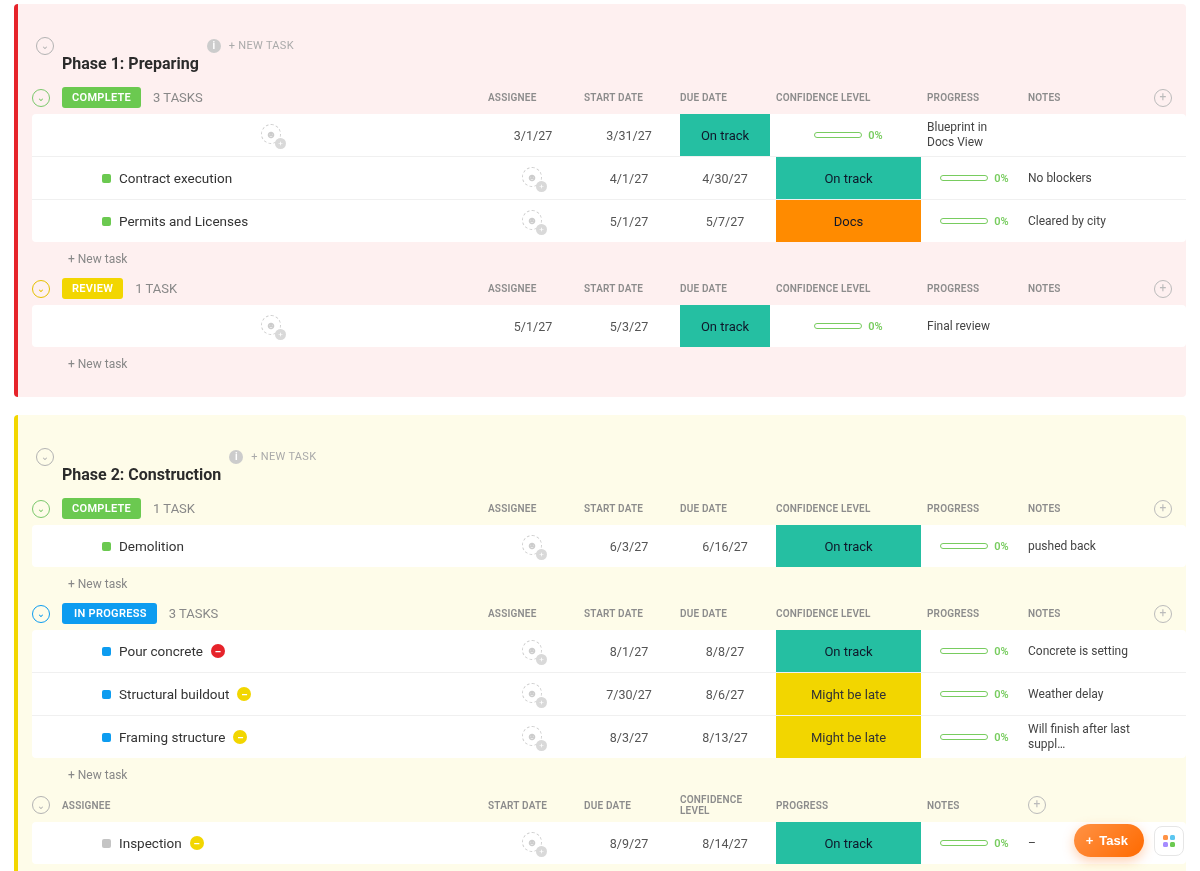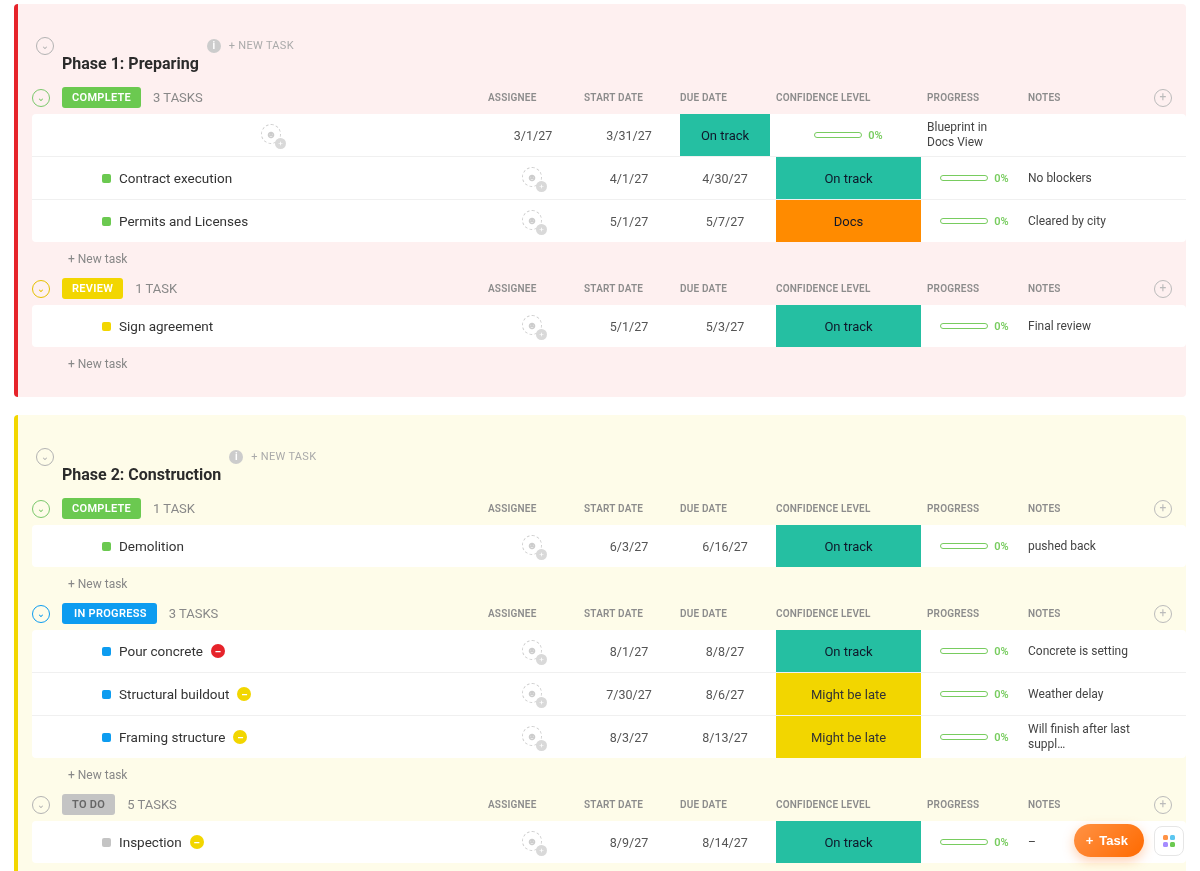--- a/index.html
+++ b/index.html
@@ -247,24 +247,20 @@
           <div class="col-h">START DATE</div>
           <div class="col-h">DUE DATE</div>
           <div class="col-h">CONFIDENCE LEVEL</div>
           <div class="col-h">PROGRESS</div>
           <div class="col-h">NOTES</div>
           <div class="plus-col">+</div>
         </div>
         <div class="rows">
           <div class="task-row">
             <span></span>
-            <div class="task-name">
-              <span class="sq sq-yellow"></span>
-              <span>Sign agreement</span>
-            </div>
             <div class="assignee"><span class="a1">☻</span><span class="a2">+</span></div>
             <div class="date">5/1/27</div>
             <div class="date">5/3/27</div>
             <div class="conf-cell conf-track">On track</div>
             <div class="prog">
               <span class="bar"></span>
               <span class="pct">0%</span>
             </div>
             <div class="notes">Final review</div>
             <span></span>
@@ -385,24 +381,20 @@
             </div>
             <div class="notes">Will finish after last suppl…</div>
             <span></span>
           </div>
         </div>
         <div class="new-task-line">+ New task</div>
       </div>
       <div class="section">
         <div class="section-hdr">
           <span class="chev-c chev-gray">⌄</span>
-          <div class="namecol">
-            <span class="status-badge badge-gray">TO DO</span>
-            <span class="tasks-count">5 TASKS</span>
-          </div>
           <div class="col-h">ASSIGNEE</div>
           <div class="col-h">START DATE</div>
           <div class="col-h">DUE DATE</div>
           <div class="col-h">CONFIDENCE LEVEL</div>
           <div class="col-h">PROGRESS</div>
           <div class="col-h">NOTES</div>
           <div class="plus-col">+</div>
         </div>
         <div class="rows">
           <div class="task-row">

